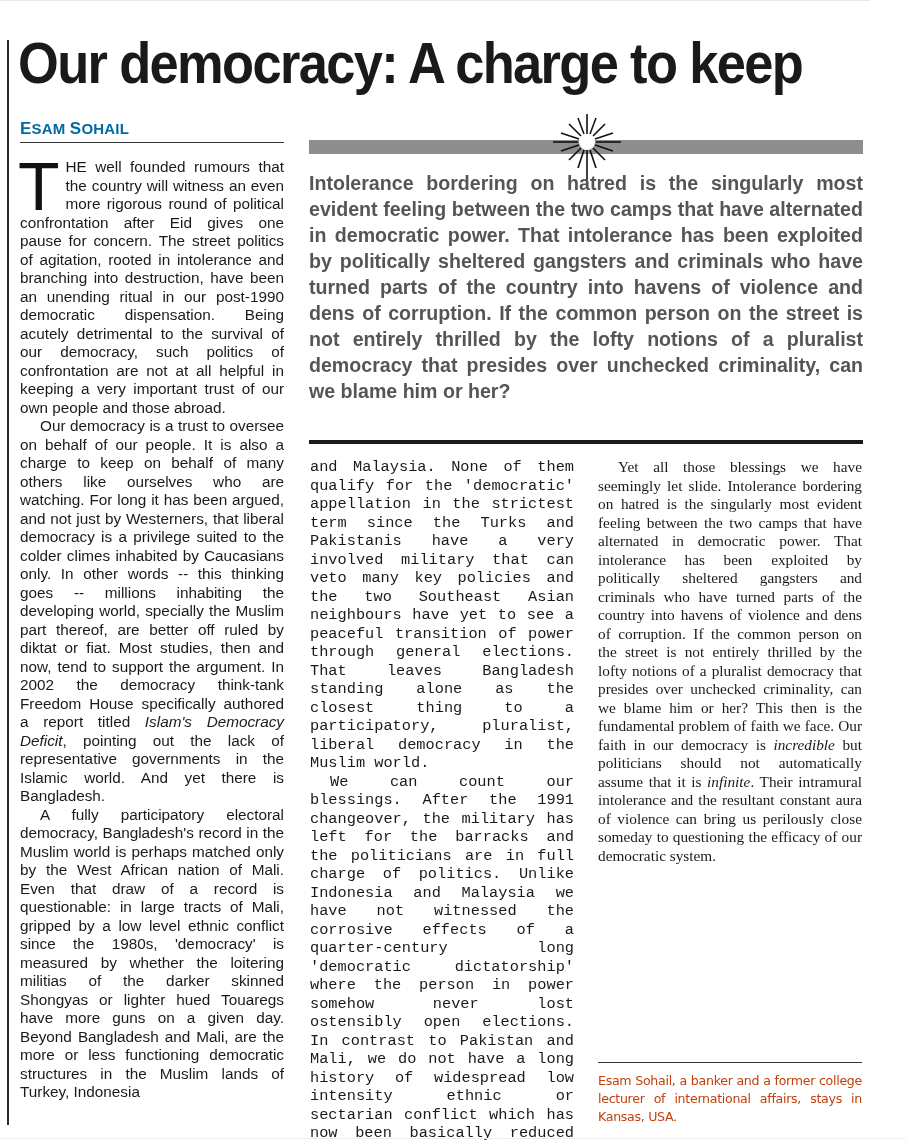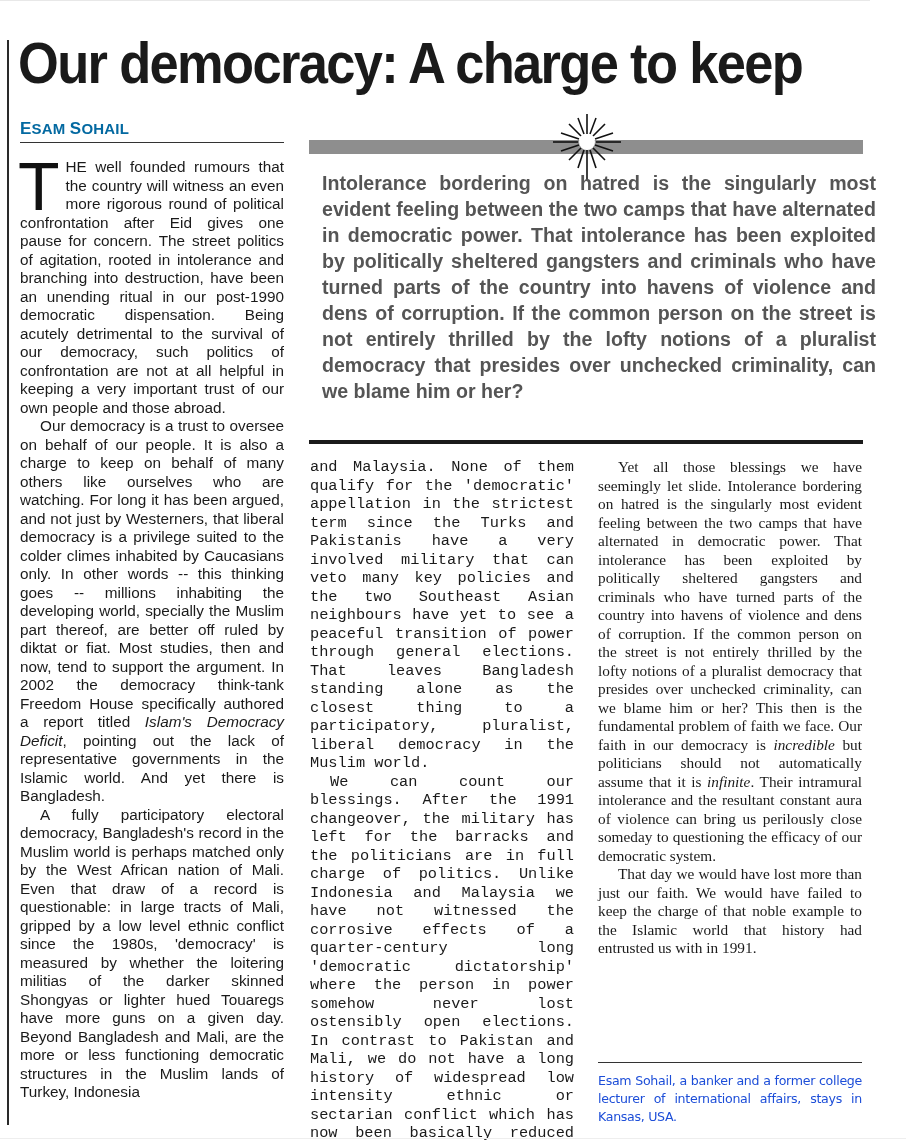--- a/index.html
+++ b/index.html
@@ -12,24 +12,24 @@
     .byline-rule { position: absolute; left: 20px; top: 142px; width: 264px; height: 1px; background: #333; }
     .col { position: absolute; font-size: 15.3px; line-height: 18.5px; text-align: justify; color: #1a1a1a; }
     .col p { margin: 0; text-indent: 20px; }
     .col p.first { text-indent: 0; }
     .col1 { left: 20px; top: 158px; width: 264px; }
     .col2 { left: 310px; top: 458px; width: 264px; font-family: Liberation Mono, monospace; }
     .col3 { left: 598px; top: 458px; width: 264px; font-family: Liberation Serif, serif; }
     .dropcap { float: left; font-size: 68px; line-height: 52px; font-weight: normal; margin: 2px 6px -2px -2px; height: 54px; color: #111; font-family: "Liberation Sans", sans-serif; }
     .pullquote-bar { position: absolute; left: 309px; top: 140px; width: 554px; height: 14px; background: #8e8e8e; }
     .starburst { position: absolute; left: 551px; top: 112px; width: 72px; height: 68px; }
-    .pullquote { position: absolute; left: 309px; top: 170px; width: 554px; font-weight: bold; font-size: 19.6px; line-height: 26px; text-align: justify; color: #555555; margin-left: 13px; }
+    .pullquote { position: absolute; left: 309px; top: 170px; width: 554px; font-weight: bold; font-size: 19.6px; line-height: 26px; text-align: justify; color: #555555; }
     .pullquote-rule { position: absolute; left: 309px; top: 440px; width: 554px; height: 4px; background: #1a1a1a; }
     .bio-rule { position: absolute; left: 598px; top: 1062px; width: 264px; height: 1px; background: #333; }
-    .bio { position: absolute; left: 598px; top: 1072px; width: 264px; font-size: 12.6px; line-height: 18px; text-align: justify; color: #1d4ed8; font-family: "DejaVu Sans", sans-serif; letter-spacing: -0.3px; }
+    .bio { position: absolute; left: 598px; top: 1072px; width: 264px; font-size: 12.6px; line-height: 18px; text-align: justify; color: #c2410c; font-family: "DejaVu Sans", sans-serif; letter-spacing: -0.3px; }
     .bottom-rule { position: absolute; left: 0; top: 1138px; width: 906px; height: 1px; background: #eeeeee; }
   </style>
 </head>
 <body>
 
 <div class="top-rule"></div>
 <div class="left-border"></div>
 
 <h1 class="headline">Our democracy: A charge to keep</h1>
 
@@ -71,18 +71,17 @@
 <div class="pullquote">Intolerance bordering on hatred is the singularly most evident feeling between the two camps that have alternated in democratic power. That intolerance has been exploited by politically sheltered gangsters and criminals who have turned parts of the country into havens of violence and dens of corruption. If the common person on the street is not entirely thrilled by the lofty notions of a pluralist democracy that presides over unchecked criminality, can we blame him or her?</div>
 <div class="pullquote-rule"></div>
 
 <div class="col col2">
   <p class="first">and Malaysia. None of them qualify for the 'democratic' appellation in the strictest term since the Turks and Pakistanis have a very involved military that can veto many key policies and the two Southeast Asian neighbours have yet to see a peaceful transition of power through general elections. That leaves Bangladesh standing alone as the closest thing to a participatory, pluralist, liberal democracy in the Muslim world.</p>
   <p>We can count our blessings. After the 1991 changeover, the military has left for the barracks and the politicians are in full charge of politics. Unlike Indonesia and Malaysia we have not witnessed the corrosive effects of a quarter-century long 'democratic dictatorship' where the person in power somehow never lost ostensibly open elections. In contrast to Pakistan and Mali, we do not have a long history of widespread low intensity ethnic or sectarian conflict which has now been basically reduced to armed gangsters roaming the country paths and city streets to kill anyone considered the 'enemy'. In even sharper contrast to all those countries, Bangladesh boasts an overwhelmingly homogenous ethnic makeup.</p>
 </div>
 
 <div class="col col3">
   <p><span>Yet all those blessings we have seemingly let slide. Intolerance bordering on hatred is the singularly most evident feeling between the two camps that have alternated in democratic power. That intolerance has been exploited by politically sheltered gangsters and criminals who have turned parts of the country into havens of violence and dens of corruption. If the common person on the street is not entirely thrilled by the lofty notions of a pluralist democracy that presides over unchecked criminality, can we blame him or her? This then is the fundamental problem of faith we face. Our faith in our democracy is </span><em>incredible</em><span> but politicians should not automatically assume that it is </span><em>infinite</em><span>. Their intramural intolerance and the resultant constant aura of violence can bring us perilously close someday to questioning the efficacy of our democratic system.</span></p>
-  <p>That day we would have lost more than just our faith. We would have failed to keep the charge of that noble example to the Islamic world that history had entrusted us with in 1991.</p>
 </div>
 
 <div class="bio-rule"></div>
 <div class="bio">Esam Sohail, a banker and a former college lecturer of international affairs, stays in Kansas, USA.</div>
 <div class="bottom-rule"></div>
 
 </body></html>

